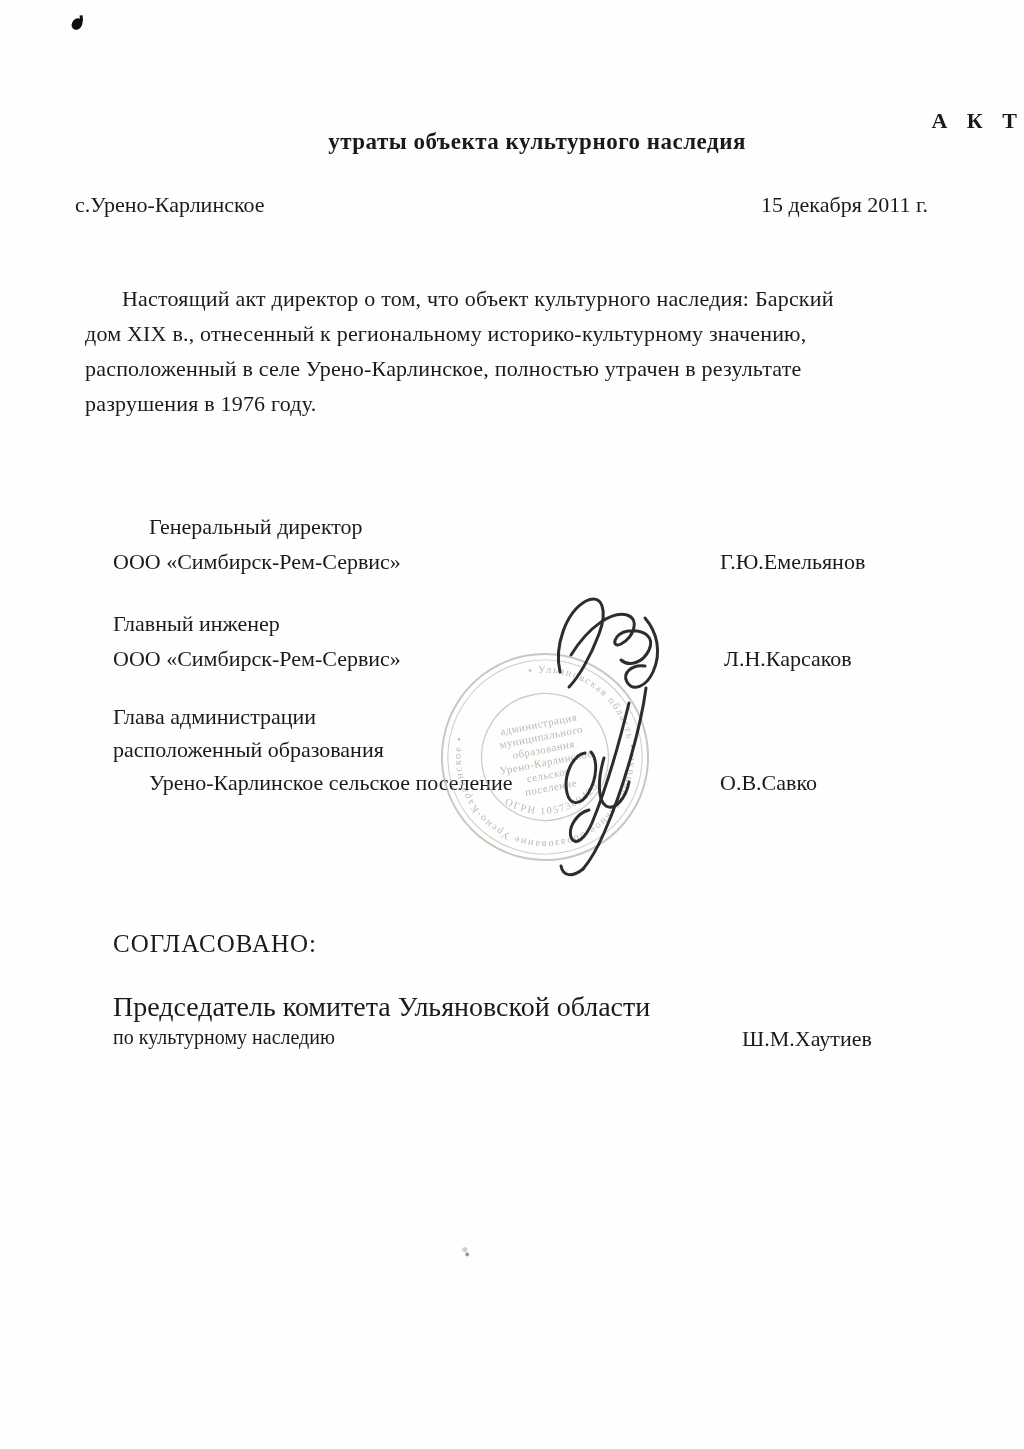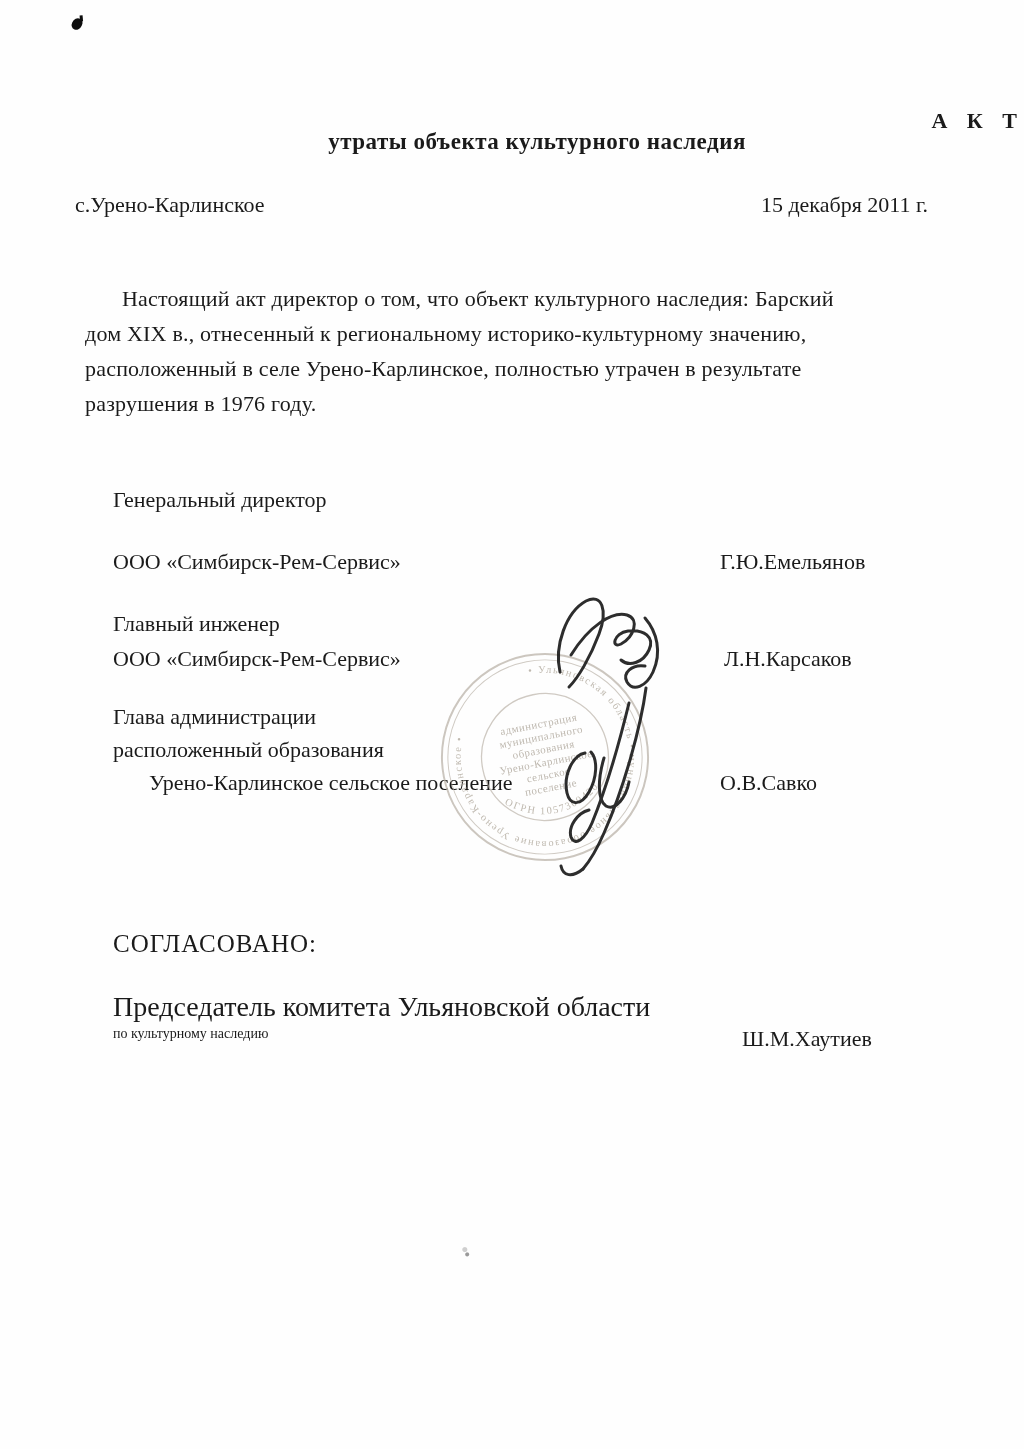--- a/index.html
+++ b/index.html
@@ -32,36 +32,36 @@
   }
   .place { top: 192px; left: 75px; }
   .date  { top: 192px; right: 96px; }
   .body-line { left: 85px; font-size: 22px; letter-spacing: 0.2px; }
   .bl0 { top: 286px; padding-left: 37px; }
   .bl1 { top: 321px; }
   .bl2 { top: 356px; }
   .bl3 { top: 391px; }
 
   .sig-line { left: 113px; font-size: 22px; }
-  .s1a { top: 487px; }
+  .s1a { top: 514px; margin-left: 36px; }
   .s1b { top: 549px; }
   .s2a { top: 611px; }
   .s2b { top: 646px; }
   .s3a { top: 704px; }
   .s3b { top: 737px; }
   .s3c { top: 770px; margin-left: 36px; }
   .name { font-size: 22px; }
   .n1 { top: 549px; left: 720px; }
   .n2 { top: 646px; left: 724px; }
   .n3 { top: 770px; left: 720px; }
   .n4 { top: 1026px; left: 742px; }
 
   .approved-label { top: 930px; left: 113px; font-size: 25px; letter-spacing: 1px; }
   .a1 { top: 991px;  left: 113px; font-size: 28px; }
-  .a2 { top: 1026px; left: 113px; font-size: 14px; }
+  .a2 { top: 1026px; left: 113px; font-size: 20px; }
 
   .stamp-wrap {
     top: 648px; left: 436px;
     width: 218px; height: 218px;
     transform: rotate(-11deg);
     opacity: 0.88;
   }
   .sig-overlay {
     top: 580px; left: 500px;
     width: 230px; height: 310px;

